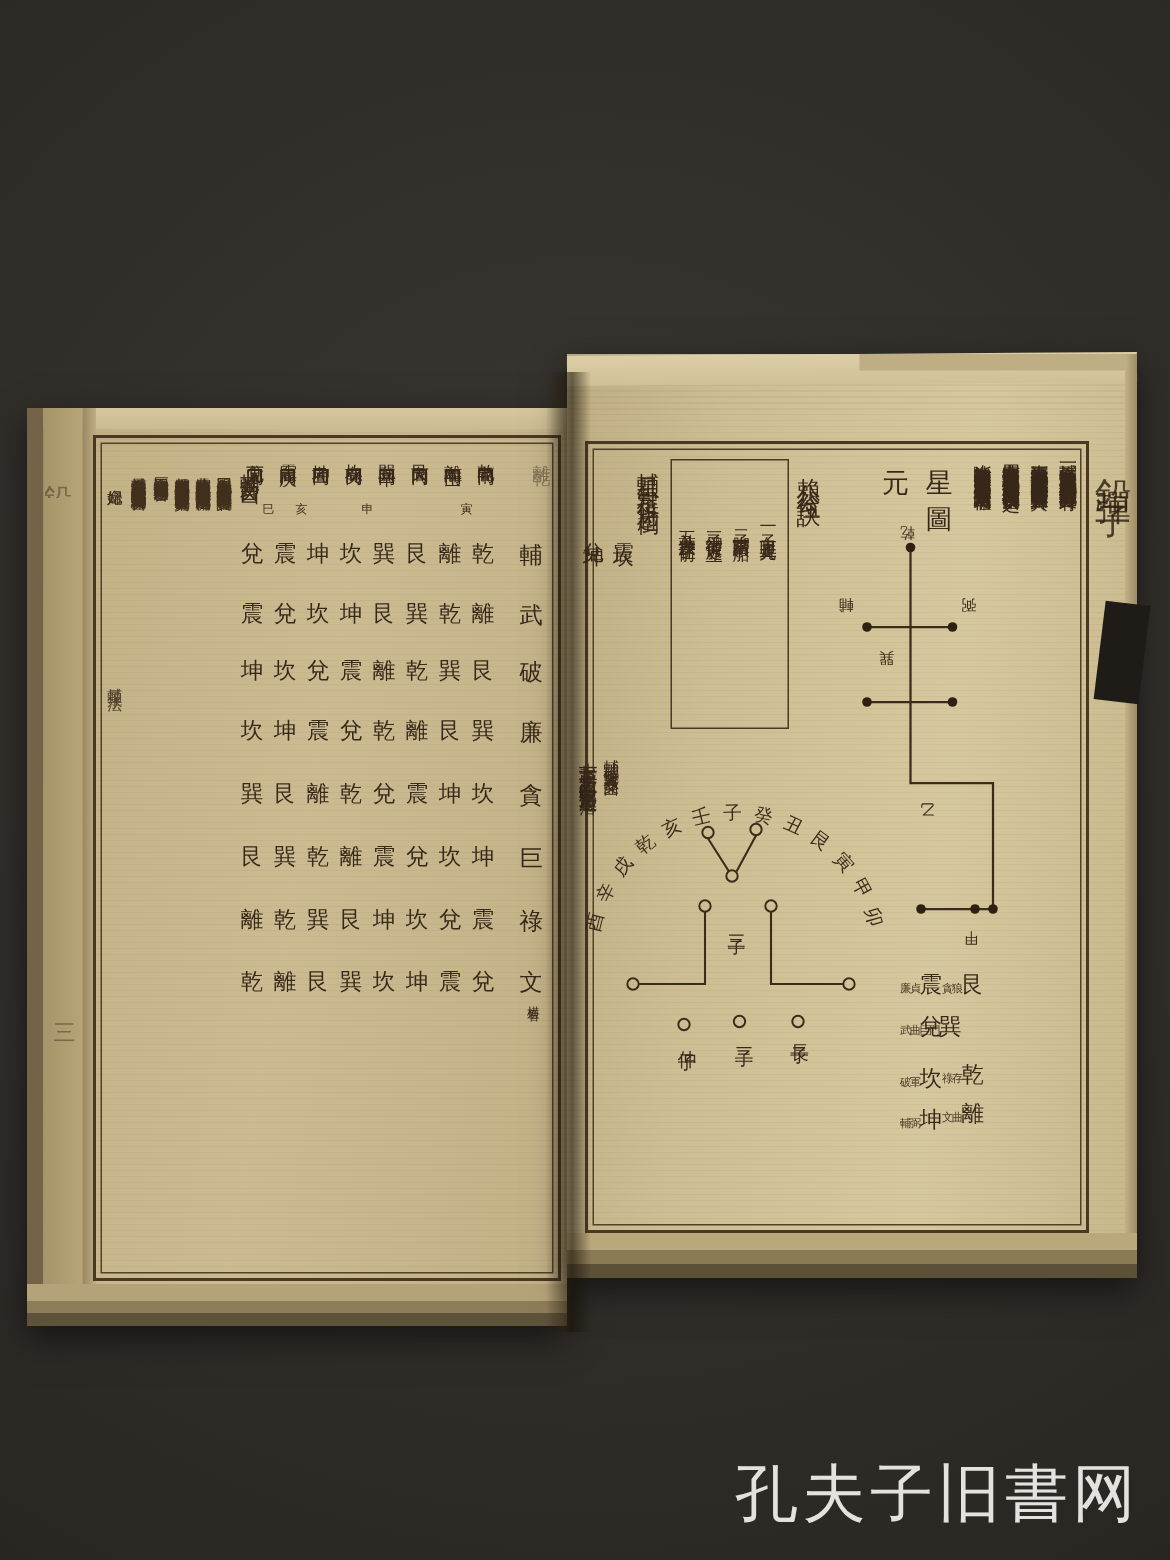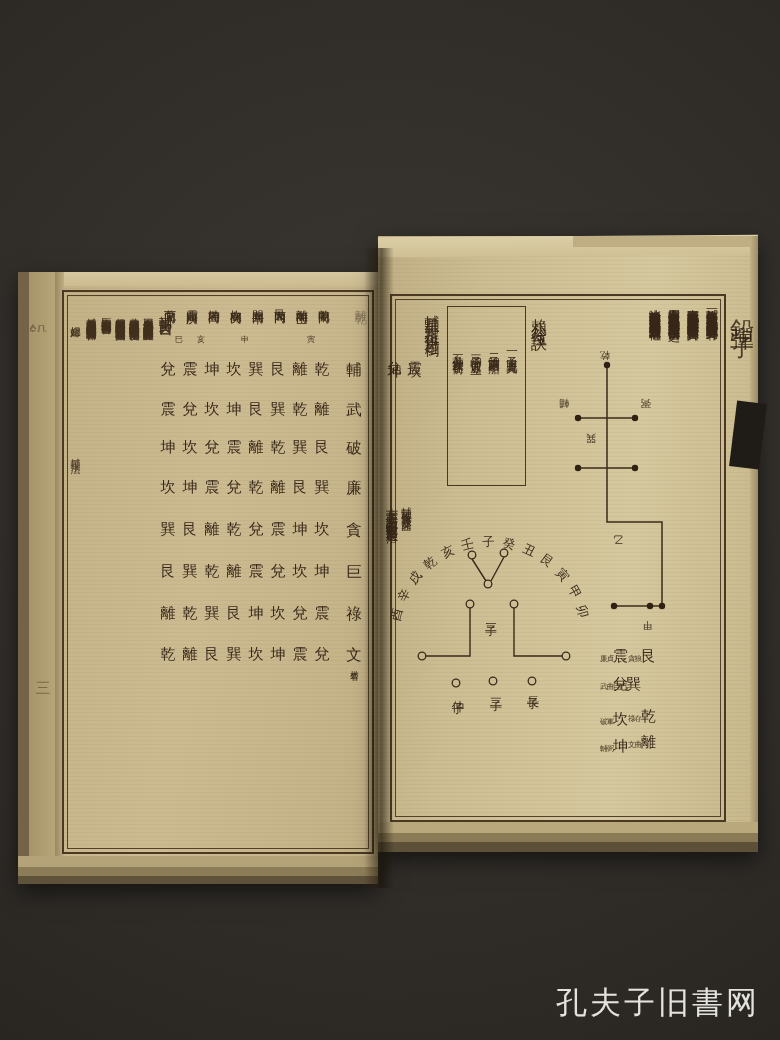--- a/index.html
+++ b/index.html
@@ -24,21 +24,21 @@
   .frame{position:absolute;border:2px solid #4a3823;outline:1px solid #52402a;outline-offset:-6px;}
   .vtext{position:absolute;writing-mode:vertical-rl;text-orientation:upright;color:#38281a;white-space:nowrap;}
   .htext{position:absolute;color:#38281a;}
   .faint{opacity:.45;}
   .topstrip{position:absolute;pointer-events:none;}
   .botstrip{position:absolute;left:0;width:100%;pointer-events:none;}
   #gutter{position:absolute;left:364px;top:248px;width:30px;height:640px;pointer-events:none;
     background:linear-gradient(90deg, rgba(30,22,10,0) 0%, rgba(40,30,14,.45) 40%, rgba(26,19,8,.6) 58%, rgba(30,22,10,0) 100%);}
   #corner-notch{position:absolute;left:733px;top:402px;width:30px;height:66px;background:#1f1c17;transform:rotate(7deg);}
   #watermark{position:absolute;right:20px;bottom:16px;text-align:right;color:#eceae6;}
-  #wm-cn{font-size:31px;letter-spacing:3px;opacity:.96;margin-top:24px;}
+  #wm-cn{font-size:42px;letter-spacing:3px;opacity:.96;margin-top:24px;}
   #wm-url{font-size:27px;font-family:"DejaVu Sans",sans-serif;opacity:.9;letter-spacing:1px;margin-top:2px;}
   .cellchar{position:absolute;width:20px;text-align:center;color:#38281a;}
   .smallside{position:absolute;color:#44321f;}
   svg text{fill:#3a2b1b;font-family:"DejaVu Serif",serif;}
   .tsitem{position:absolute;display:flex;flex-direction:row;align-items:flex-start;color:#38281a;}
   .tsitem .ss{width:15px;font-size:7.5px;direction:rtl;margin-top:7px;letter-spacing:-1px;color:#4a3825;}
   .tsitem .bb{font-size:15px;}
 </style>
 </head>
 <body>
@@ -151,20 +151,21 @@
   <div class="botstrip" style="bottom:0;height:28px;background:linear-gradient(180deg,#b4a278 0 40%,#8d7c58 40% 70%,#5f523b 70% 100%);"></div>
 </div>
 
 <div class="page" id="right-page">
   <div class="topstrip" style="left:0;top:0;width:100%;height:20px;background:linear-gradient(180deg,#dccea6,#cfc095);transform:rotate(-.4deg);"></div>
   <div class="topstrip" style="left:195px;top:0;width:185px;height:11px;background:#bfae83;"></div>
   <div class="topstrip" style="right:0;top:0;width:8px;height:100%;background:linear-gradient(90deg,#c2b185,#9d8c64);"></div>
   <div class="frame" style="left:12px;top:58px;width:332px;height:524px;"></div>
   <div class="vtext" style="left:348px;top:64px;font-size:24px;letter-spacing:9px;color:rgba(45,32,18,.82);">鉛彈子</div>
   <div id="rp-content" style="position:absolute;inset:0;">
+    <div class="htext" style="left:188px;top:74px;width:80px;direction:rtl;letter-spacing:11px;font-size:18px;">元星圖</div>
     <div class="vtext" style="left:150px;top:70px;font-size:16px;letter-spacing:4px;">賴公公位訣</div>
     <div style="position:absolute;left:69px;top:70px;width:79px;height:180px;border:1.5px solid #4a3823;box-sizing:border-box;">
       <div id="verse-box" style="position:absolute;inset:0;writing-mode:vertical-rl;text-orientation:upright;padding:38px 6px 6px 6px;font-size:11.5px;letter-spacing:1.5px;color:#38281a;">
           <div style="margin-left: 3px;">一子向上是真元</div>
           <div style="margin-left: 3px;">二子脚踏兩頭船</div>
           <div style="margin-left: 3px;">三子卻從何處立</div>
           <div style="margin-left: 3px;">五首仲次季在前</div>
         </div>
     </div>
     <div class="vtext" style="left:44px;top:67px;font-size:15px;letter-spacing:4px;">輔星卦定位併起倒</div>

